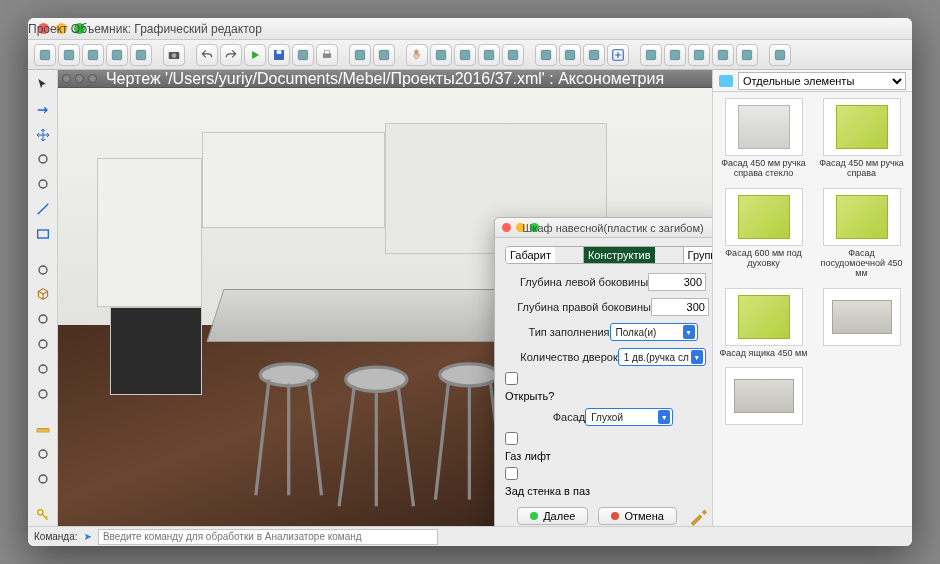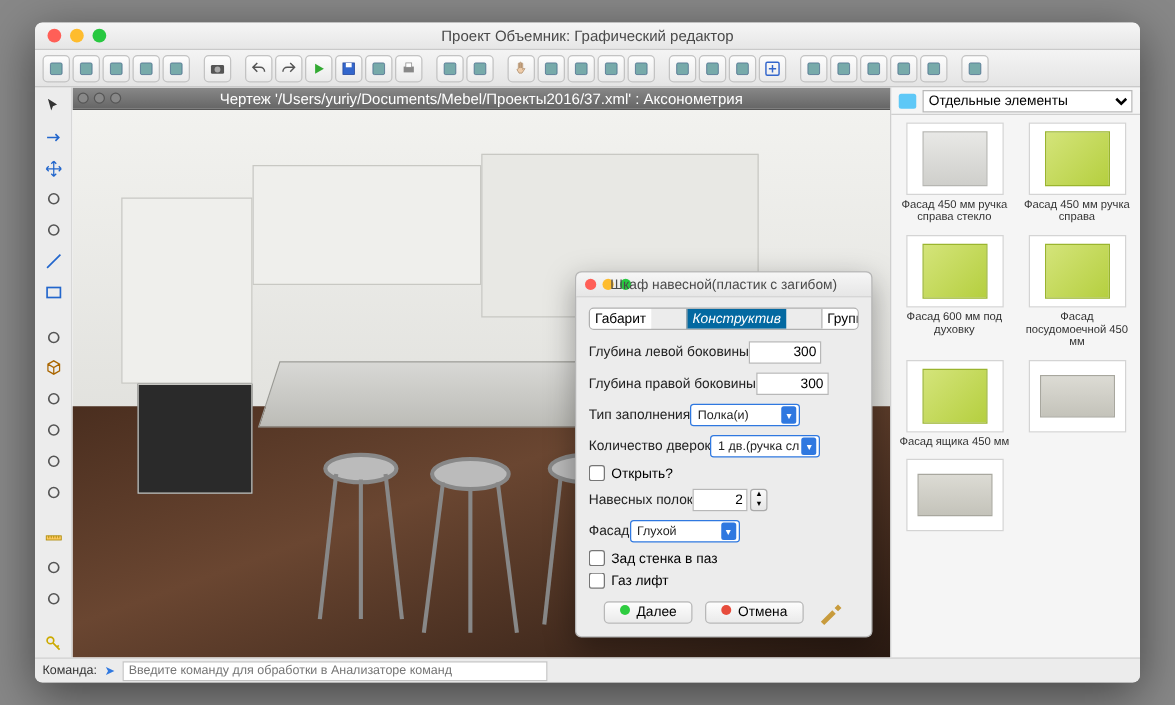--- a/index.html
+++ b/index.html
@@ -4,76 +4,76 @@
 <style>
 * { box-sizing: border-box; margin: 0; padding: 0; font-family: -apple-system, "Helvetica Neue", Arial, sans-serif; }
 body { background: #888; width: 940px; height: 564px; overflow: hidden; }
 
 .mac-window { position: absolute; left: 28px; top: 18px; width: 884px; height: 528px; background: #ececec; border-radius: 6px; box-shadow: 0 10px 40px rgba(0,0,0,.5); overflow: hidden; display: flex; flex-direction: column; }
 
 .titlebar { height: 22px; background: linear-gradient(#f6f6f6,#e6e6e6); border-bottom: 1px solid #c9c9c9; display: flex; align-items: center; position: relative; }
 .traffic { display: flex; gap: 7px; padding-left: 10px; }
 .dot { width: 11px; height: 11px; border-radius: 50%; }
 .dot.red { background: #ff5f57; } .dot.yellow { background: #febc2e; } .dot.green { background: #28c840; }
-.title-text { position: absolute; left: 0; right: 0; text-align: center; font-size: 12px; color: #4a4a4a; pointer-events: none; }
+.title-text { position: absolute; left: 0; right: 0; text-align: left; font-size: 12px; color: #4a4a4a; pointer-events: none; }
 
 .toolbar { height: 30px; background: linear-gradient(#f4f4f4,#e4e4e4); border-bottom: 1px solid #bfbfbf; display: flex; align-items: center; padding: 0 6px; gap: 2px; }
 .tb-btn { width: 22px; height: 22px; border: 1px solid #c3c3c3; border-radius: 4px; background: linear-gradient(#fdfdfd,#eaeaea); display: flex; align-items: center; justify-content: center; font-size: 12px; color: #444; cursor: pointer; }
 .tb-btn svg { width: 14px; height: 14px; }
 .tb-sep { width: 7px; }
 
 .body { flex: 1; display: flex; min-height: 0; }
 
 .left-tools { width: 30px; background: #ececec; border-right: 1px solid #cfcfcf; display: flex; flex-direction: column; align-items: center; padding-top: 4px; gap: 3px; }
 .lt-btn { width: 22px; height: 22px; display: flex; align-items: center; justify-content: center; cursor: pointer; border-radius: 3px; }
 .lt-btn svg { width: 16px; height: 16px; }
 
 .viewport { flex: 1; position: relative; background: #fff; overflow: hidden; }
-.vp-header { height: 18px; background: linear-gradient(#888,#666); color: #fff; font-size: 12px; display: flex; align-items: center; justify-content: center; border-bottom: 1px solid #555; }
+.vp-header { height: 18px; background: linear-gradient(#888,#666); color: #fff; font-size: 16px; display: flex; align-items: center; justify-content: center; border-bottom: 1px solid #555; }
 .vp-header .mini-traffic { position: absolute; left: 4px; display: flex; gap: 4px; }
 .vp-header .mini-traffic span { width: 9px; height: 9px; border-radius: 50%; background: #888; border: 1px solid #555; }
 .vp-canvas { position: absolute; top: 18px; left: 0; right: 0; bottom: 0; }
 
 .catalog { width: 200px; background: #f5f5f5; border-left: 1px solid #cfcfcf; display: flex; flex-direction: column; }
 .cat-header { height: 22px; border-bottom: 1px solid #cfcfcf; display: flex; align-items: center; padding: 0 6px; font-size: 11px; }
 .cat-header .folder-ico { width: 14px; height: 12px; background: #5ec8f7; border-radius: 2px; margin-right: 5px; }
 .cat-header select { flex: 1; font-size: 11px; border: 1px solid #b8b8b8; height: 18px; background: #fff; }
 .cat-grid { flex: 1; overflow-y: auto; padding: 4px; display: grid; grid-template-columns: 1fr 1fr; gap: 5px; align-content: start; }
 .cat-item { display: flex; flex-direction: column; align-items: center; cursor: pointer; padding: 2px; }
 .cat-thumb { width: 78px; height: 58px; background: #fff; border: 1px solid #d4d4d4; display: flex; align-items: center; justify-content: center; margin-bottom: 2px; }
 .cat-label { font-size: 9px; text-align: center; line-height: 1.15; color: #333; }
 
 .status { height: 20px; background: #ececec; border-top: 1px solid #cfcfcf; display: flex; align-items: center; font-size: 10px; padding: 0 6px; gap: 6px; }
 .status .lbl { color: #333; }
 .status input { flex: 0 0 340px; height: 16px; font-size: 10px; border: 1px solid #c3c3c3; padding: 0 4px; }
 
 
-.dialog { position: absolute; left: 402px; top: 147px; width: 238px; background: #ececec; border: 1px solid #b5b5b5; border-radius: 5px; box-shadow: 0 8px 24px rgba(0,0,0,.35); font-size: 11px; }
+.dialog { position: absolute; left: 436px; top: 147px; width: 238px; background: #ececec; border: 1px solid #b5b5b5; border-radius: 5px; box-shadow: 0 8px 24px rgba(0,0,0,.35); font-size: 11px; }
 .dlg-title { height: 20px; background: linear-gradient(#f6f6f6,#e6e6e6); border-bottom: 1px solid #c6c6c6; border-radius: 5px 5px 0 0; display: flex; align-items: center; position: relative; }
 .dlg-title .traffic { padding-left: 7px; gap: 5px; }
 .dlg-title .dot { width: 9px; height: 9px; }
 .dlg-title-text { position: absolute; left: 0; right: 0; text-align: center; font-size: 11px; color: #4a4a4a; pointer-events: none; }
 .dlg-body { padding: 8px 10px; }
 .seg { display: flex; border: 1px solid #b0b0b0; border-radius: 4px; overflow: hidden; margin-bottom: 8px; gap: 28px; }
 .seg-btn { flex: 1; font-size: 11px; text-align: center; padding: 2px 4px; background: #fff; cursor: pointer; }
-.seg-btn.active { background: #0369a1; color: #fff; font-style: italic; }
+.seg-btn.active { background: #14532d; color: #fff; }
 .seg-btn + .seg-btn { border-left: 1px solid #b0b0b0; }
-.form-row { display: flex; align-items: center; justify-content: flex-start; margin-bottom: 5px; min-height: 20px; }
+.form-row { display: flex; align-items: center; justify-content: center; margin-bottom: 5px; min-height: 20px; }
 .form-row label { color: #222; }
 .form-row input[type=text] { width: 58px; height: 18px; border: 1px solid #b8b8b8; font-size: 11px; text-align: right; padding: 0 3px; }
 .form-row .select { width: 88px; height: 18px; border: 1px solid #2f78e0; border-radius: 3px; background: #fff; font-size: 10px; display: flex; align-items: center; justify-content: space-between; padding: 0 2px 0 5px; color: #222; cursor: pointer; }
 .form-row .select .arr { width: 12px; height: 14px; background: #2f78e0; border-radius: 2px; display: flex; align-items: center; justify-content: center; color: #fff; font-size: 8px; }
 .form-row .stepper { display: flex; align-items: center; gap: 2px; }
 .form-row .stepper input { width: 44px; }
 .form-row .stepper .st-btns { width: 14px; height: 18px; border: 1px solid #aaa; border-radius: 3px; background: linear-gradient(#fafafa,#e6e6e6); display: flex; flex-direction: column; }
 .form-row .stepper .st-btns span { flex: 1; font-size: 6px; text-align: center; line-height: 8px; cursor: pointer; }
-.chk-row { display: flex; align-items: flex-end; gap: 5px; margin-bottom: 5px; }
+.chk-row { display: flex; align-items: flex-start; gap: 5px; margin-bottom: 5px; flex-direction: column; }
 .chk-row input { width: 13px; height: 13px; }
 .dlg-footer { display: flex; justify-content: center; gap: 10px; margin-top: 8px; align-items: center; }
-.pill-btn { display: flex; align-items: flex-start; gap: 5px; padding: 2px 12px; border: 1px solid #b8b8b8; border-radius: 4px; background: linear-gradient(#fdfdfd,#eaeaea); font-size: 11px; cursor: pointer; }
+.pill-btn { display: flex; align-items: center; gap: 5px; padding: 2px 12px; border: 1px solid #b8b8b8; border-radius: 4px; background: linear-gradient(#fdfdfd,#eaeaea); font-size: 11px; cursor: pointer; }
 .led { width: 8px; height: 8px; border-radius: 50%; }
 .led.green { background: #2ecc40; } .led.red { background: #e74c3c; }
 .wiz-btn { width: 22px; height: 22px; display: flex; align-items: center; justify-content: center; cursor: pointer; }
 
 
 .scene-floor { position: absolute; left: 0; right: 0; bottom: 0; height: 46%; background: linear-gradient(160deg,#4a2e1f 0%, #6a4631 40%, #2a1a12 100%); transform-origin: top; }
 .scene-wall { position: absolute; left: 0; right: 0; top: 0; height: 62%; background: linear-gradient(#f2f2ef,#e0e0dc); }
 .scene-counter { position: absolute; left: 24%; top: 46%; width: 48%; height: 12%; background: linear-gradient(#d8d8d5,#bcbcb7); transform: skewX(-18deg); border: 1px solid #9a9a95; }
 .scene-cab { position: absolute; background: #efefec; border: 1px solid #c8c8c3; }
 
@@ -423,43 +423,33 @@
             <div class="select">
                 <span>1 дв.(ручка сл</span>
                 <span class="arr">▾</span>
               </div>
           </div>
           <div class="chk-row">
             <input type="checkbox" style="">
             <label>Открыть?</label>
           </div>
           <div class="form-row">
-            <label>Навесных полок</label>
-            <div class="stepper">
-              <input type="text" value="2" style="">
-              <div class="st-btns">
-                  <span>▲</span>
-                  <span>▼</span>
-                </div>
-            </div>
-          </div>
-          <div class="form-row">
             <label>Фасад</label>
             <div class="select">
                 <span>Глухой</span>
                 <span class="arr">▾</span>
               </div>
           </div>
           <div class="chk-row">
             <input type="checkbox" style="">
-            <label>Зад стенка в паз</label>
+            <label>Газ лифт</label>
           </div>
           <div class="chk-row">
             <input type="checkbox" style="">
-            <label>Газ лифт</label>
+            <label>Зад стенка в паз</label>
           </div>
 
           <div class="dlg-footer">
             <div class="pill-btn">
                 <span class="led green"></span>
                 <span>Далее</span>
               </div>
             <div class="pill-btn">
                 <span class="led red"></span>
                 <span>Отмена</span>

